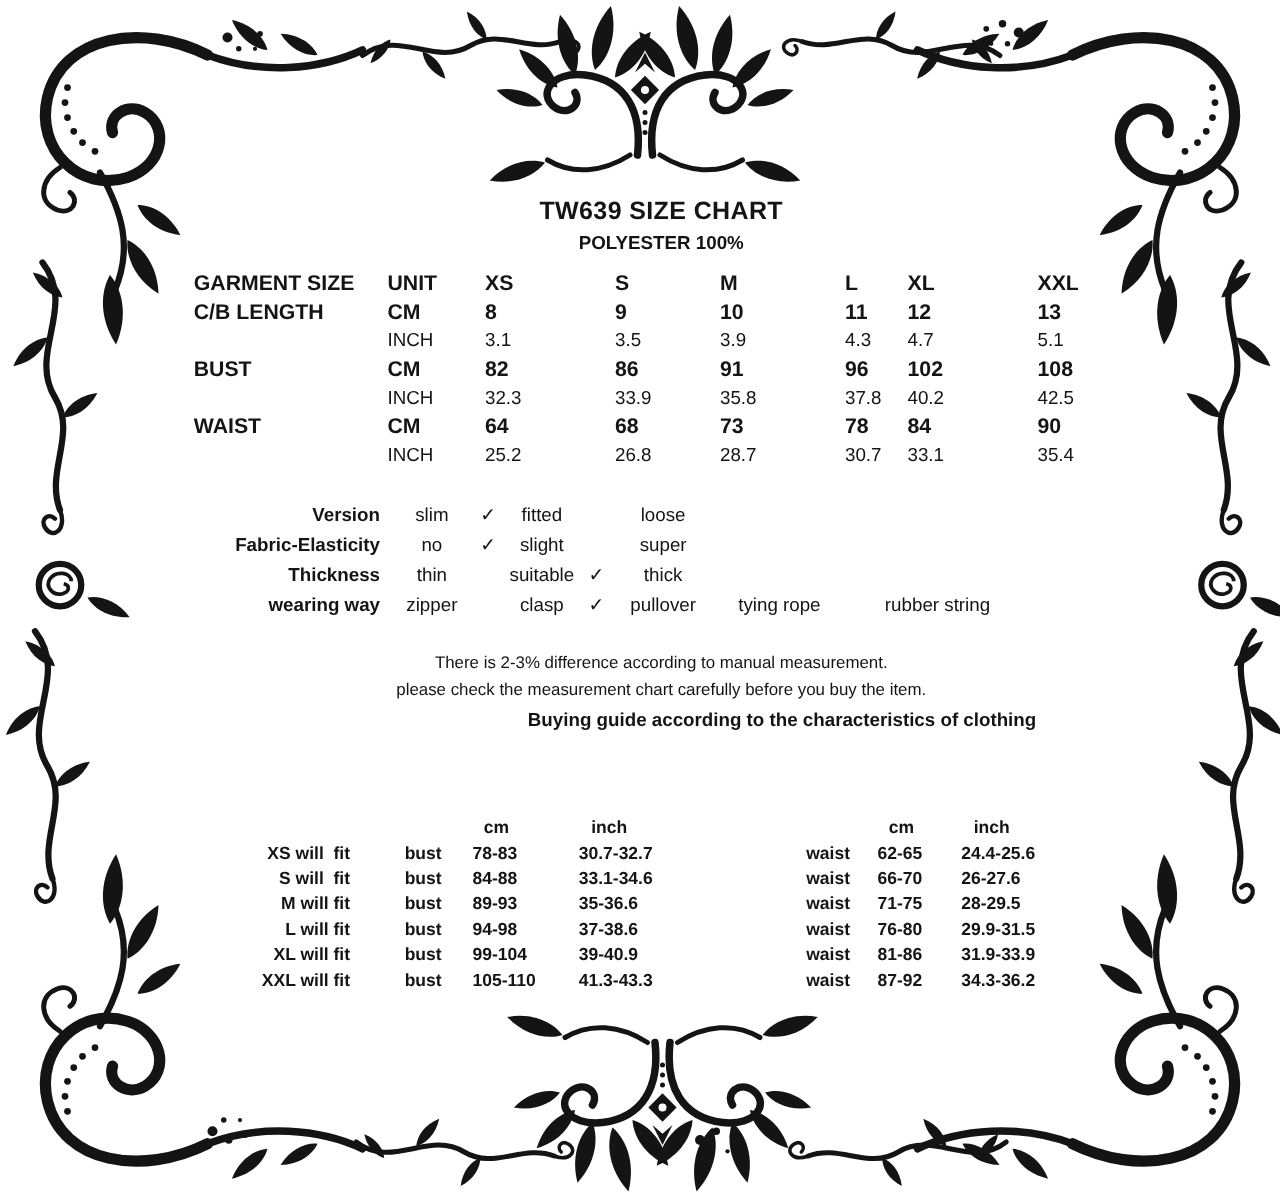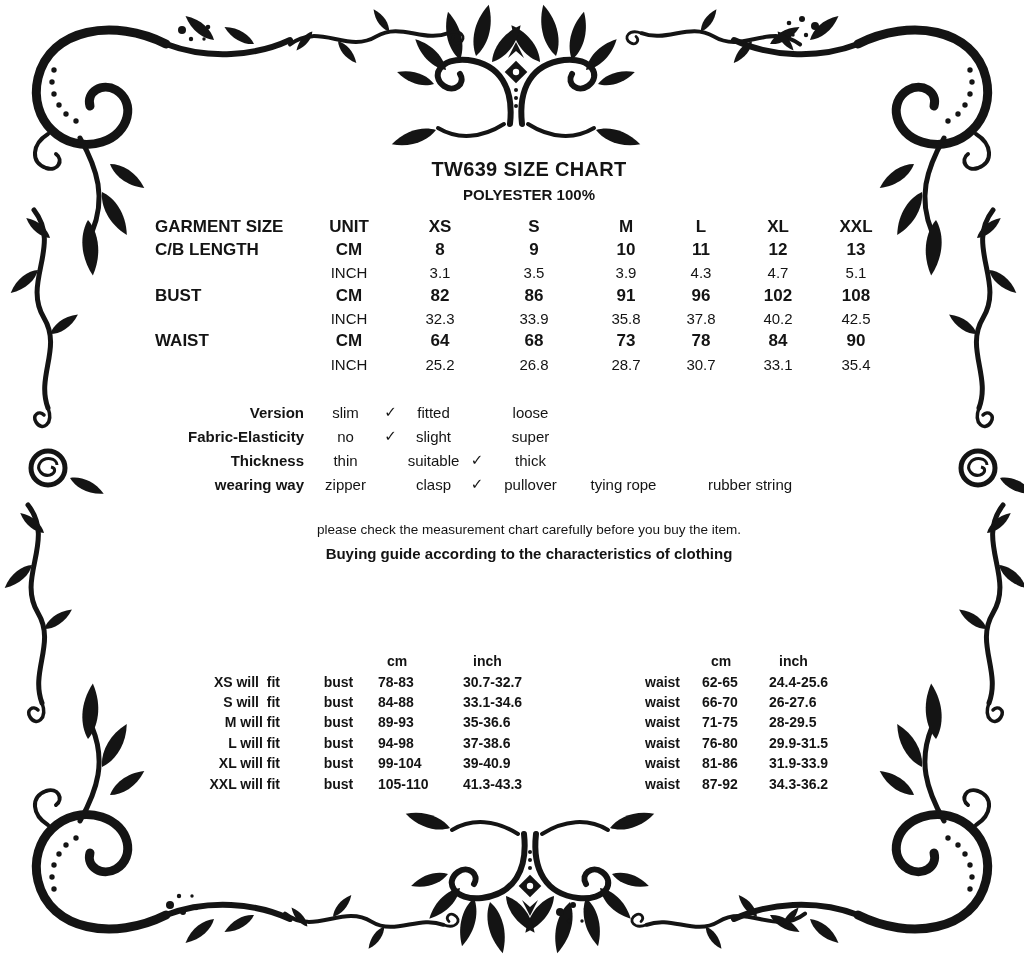--- a/index.html
+++ b/index.html
@@ -15,34 +15,34 @@
   .center-col { position:absolute; left:229px; width:600px; text-align:center; }
   .title    { top:156px; font-size:20px; font-weight:bold; letter-spacing:.3px; line-height:26px; }
   .subtitle { top:186px; font-size:15px; font-weight:bold; line-height:18px; }
 
   .size-table {
     position:absolute; left:150px; top:216px; display:grid;
     grid-template-columns:160px 78px 104px 84px 100px 50px 104px 52px;
     grid-auto-rows:22.8px; align-items:center;
     font-size:17px; font-weight:bold;
   }
-  .size-table .c   { text-align:center; }
+  .size-table .c   { text-align:left; }
   .size-table .lbl { text-align:left; padding-left:5px; }
   .size-table .rg  { font-weight:normal; font-size:15px; }
 
   .attr-table {
     position:absolute; left:147px; top:400px; display:grid;
     grid-template-columns:165px 67px 23px 63px 24px 83px 103px 150px;
     grid-auto-rows:24px; align-items:center; font-size:15px;
   }
   .attr-table .al { text-align:right; font-weight:bold; padding-right:8px; }
   .attr-table .ac { text-align:center; }
 
   .notes { top:519px; font-size:13.5px; line-height:22.3px; }
-  .notes .buy-heading { font-size:15px; font-weight:bold; line-height:20px; margin-top:3px; }
+  .notes .buy-heading { font-size:15px; font-weight:bold; line-height:20px; margin-top:3px;text-align:right; }
 
   .fit-left {
     position:absolute; left:195px; top:651px; display:grid;
     grid-template-columns:85px 95px 80px 80px; grid-auto-rows:20.4px;
     align-items:center; font-size:14px; font-weight:bold;
   }
   .fit-left .fsize { text-align:right; white-space:pre; }
   .fit-left .fpart { text-align:center; padding-left:22px; }
   .fit-left .fcm   { text-align:left; padding-left:3px; }
   .fit-left .fcm.hd   { padding-left:12px; }
@@ -268,20 +268,21 @@
     <div class="ac">zipper</div>
     <div class="ac"></div>
     <div class="ac">clasp</div>
     <div class="ac">✓</div>
     <div class="ac">pullover</div>
     <div class="ac">tying rope</div>
     <div class="ac">rubber string</div>
   </div>
 
   <div class="center-col notes">
+    <div>There is 2-3% difference according to manual measurement.</div>
     <div>please check the measurement chart carefully before you buy the item.</div>
     <div class="buy-heading">Buying guide according to the characteristics of clothing</div>
   </div>
 
   <div class="fit-left">
     <div></div>
     <div></div>
     <div class="fcm hd">cm</div>
     <div class="finch hd">inch</div>
 

